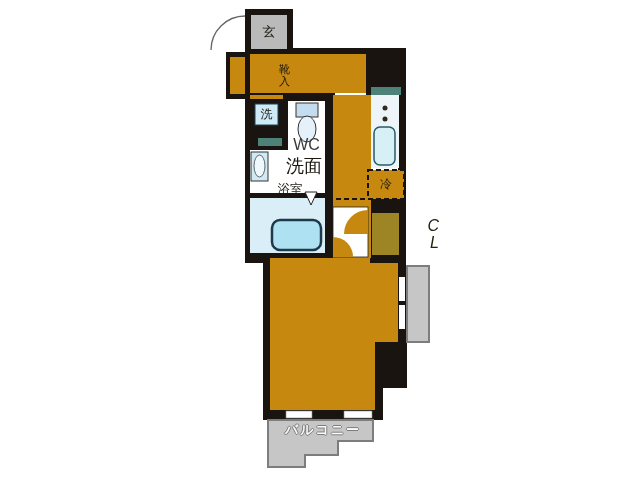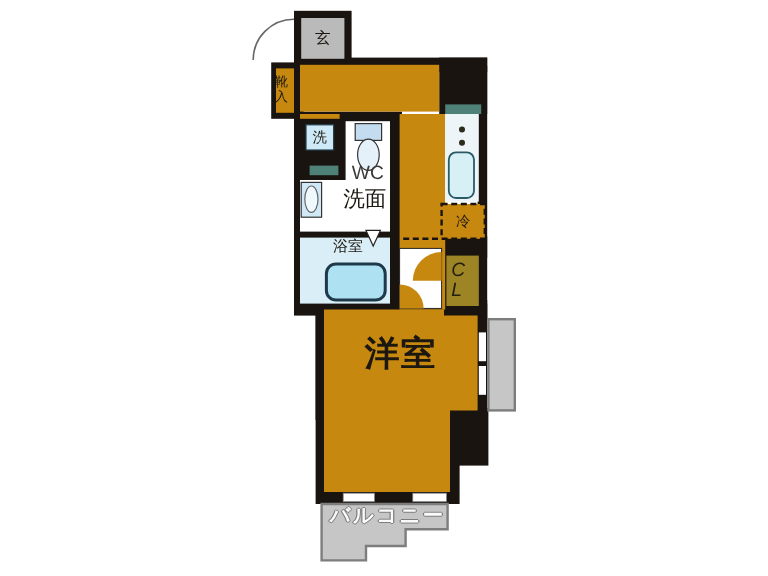--- a/index.html
+++ b/index.html
@@ -1,21 +1,21 @@
 <!DOCTYPE html>
 <html><head>
 <meta charset="utf-8">
 <style>
   html,body{margin:0;padding:0;background:#fff;}
   .canvas{position:relative;width:640px;height:480px;background:#ffffff;overflow:hidden;
           font-family:"Liberation Sans","DejaVu Sans",sans-serif;}
   .plan-svg{position:absolute;left:0;top:0;}
   .lbl{position:absolute;display:flex;align-items:center;justify-content:center;
        color:#1c1810;line-height:1.05;white-space:nowrap;}
-  .lbl.vert{white-space:normal;word-break:break-all;text-align:left;}
+  .lbl.vert{white-space:normal;word-break:break-all;text-align:right;margin-left:44px;}
   .lbl.big{font-weight:bold;letter-spacing:1px;}
   .lbl.outline{color:#fafafa;font-weight:bold;letter-spacing:2px;
        text-shadow:-1px 0 #7d7d7d,1px 0 #7d7d7d,0 -1px #7d7d7d,0 1px #7d7d7d;}
 </style>
 </head>
 <body>
 
 <div class="canvas">
 
   <svg class="plan-svg" width="640" height="480" viewBox="0 0 640 480">
@@ -90,23 +90,22 @@
   <div class="lbl" style="left:251px;top:15px;width:36px;height:34px;font-size:13px;">玄</div>
 
   <div class="lbl vert" style="left:229px;top:58px;width:17px;height:36px;font-size:11px;">靴入</div>
 
   <div class="lbl" style="left:255px;top:104px;width:23px;height:21px;font-size:12px;">洗</div>
 
   <div class="lbl" style="left:288px;top:139px;width:37px;height:13px;font-size:16px;color:#3a3a3a;">WC</div>
 
   <div class="lbl" style="left:283px;top:159px;width:42px;height:14px;font-size:18px;">洗面</div>
 
-  <div class="lbl" style="left:268px;top:199px;width:44px;height:13px;font-size:12.5px;">浴室</div>
+  <div class="lbl" style="left:268px;top:183px;width:44px;height:13px;font-size:12.5px;">浴室</div>
 
   <div class="lbl" style="left:368px;top:171px;width:36px;height:27px;font-size:12px;">冷</div>
 
   <div class="lbl vert" style="left:376px;top:217px;width:19px;height:36px;font-size:16px;color:#22200f;font-style:italic;">CL</div>
 
-  <div class="lbl big" style="left:272px;top:278px;width:124px;height:34px;font-size:29px;">洋室</div>
 
 
-  <div class="lbl outline" style="left:274px;top:423px;width:98px;height:14px;font-size:17px;">バルコニー</div>
+  <div class="lbl outline" style="left:274px;top:423px;width:98px;height:14px;font-size:13px;">バルコニー</div>
 </div>
 
 </body></html>

